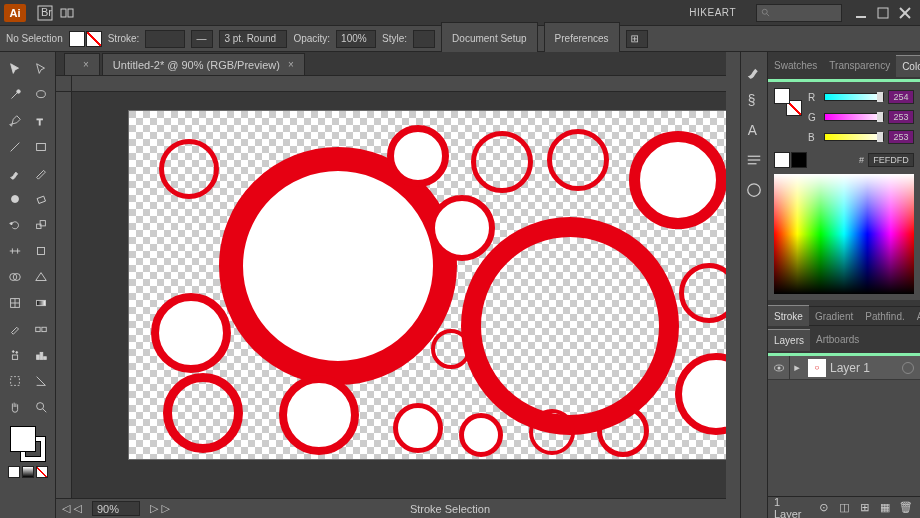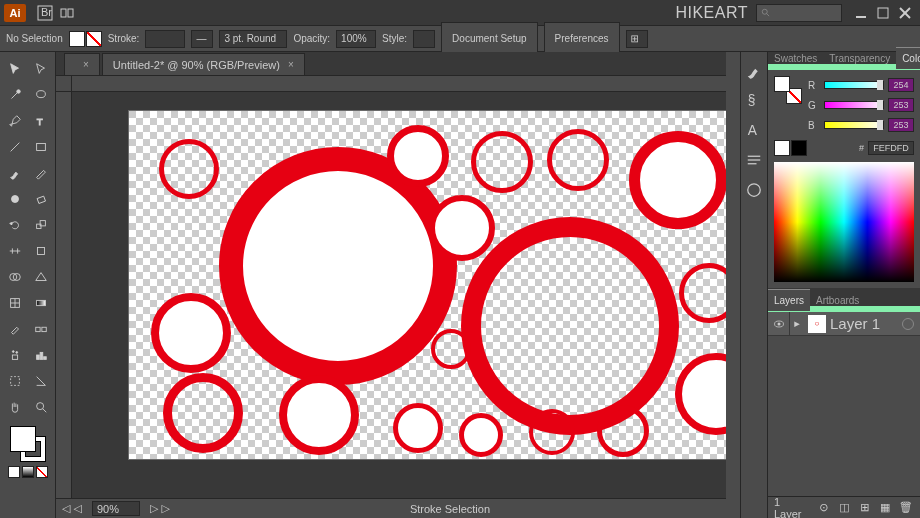--- a/index.html
+++ b/index.html
@@ -1,21 +1,21 @@
 <!DOCTYPE html>
 <html><head>
 <meta charset="utf-8">
 <style>
 *{margin:0;padding:0;box-sizing:border-box;font-family:"Segoe UI",Tahoma,sans-serif;font-size:11px;color:#ccc;user-select:none}
 body{background:#383838;width:920px;height:518px;overflow:hidden;display:flex;flex-direction:column}
 .menubar{height:26px;background:#383838;display:flex;align-items:center;padding:0 4px;border-bottom:1px solid #262626}
 .ai-logo{width:22px;height:18px;background:#b24700;color:#fff;font-weight:bold;font-size:11px;display:flex;align-items:center;justify-content:center;margin-right:8px;border-radius:2px}
 .menu-item{padding:4px 7px;cursor:pointer}
 .menubar .spacer{flex:1}
-.user{font-size:16px;margin-right:8px;letter-spacing:0.5px}
+.user{font-size:10px;margin-right:20px;letter-spacing:0.5px}
 .search{width:86px;height:18px;background:#525252;border:1px solid #262626;margin-right:8px;display:flex;align-items:center;padding:0 4px}
 .search svg{width:10px;height:10px;fill:#999}
 .winbox{width:16px;height:14px;display:flex;align-items:center;justify-content:center;margin:0 3px}
 .optionbar{height:26px;background:#4b4b4b;border-bottom:1px solid #262626;display:flex;align-items:center;padding:0 6px;gap:6px}
 .opt-lbl{font-size:10px}
 .swatch{width:16px;height:16px;border:1px solid #222}
 .white{background:#fff}
 .noneswatch{background:#fff;position:relative}
 .noneswatch::after{content:"";position:absolute;left:0;right:0;top:0;bottom:0;background:linear-gradient(45deg,transparent 45%,red 45%,red 55%,transparent 55%)}
 .dd{height:18px;background:#3a3a3a;border:1px solid #262626;display:flex;align-items:center;padding:0 4px;font-size:10px}
@@ -42,42 +42,42 @@
 .canvas-area{position:absolute;left:16px;top:16px;right:0;bottom:20px;overflow:hidden}
 .artboard{position:absolute;left:56px;top:18px;width:622px;height:350px;border:1px solid #6a6a6a;background-image:repeating-conic-gradient(#fff 0 25%,#ccc 0 50%);background-size:14px 14px}
 .circle{position:absolute;border-radius:50%;box-sizing:border-box}
 .circle.filled{background:#fff;border-color:#e60012;border-style:solid}
 .circle.open{border-color:#e60012;border-style:solid}
 .statusbar{height:20px;background:#4b4b4b;border-top:1px solid #262626;display:flex;align-items:center;padding:0 6px;gap:10px;font-size:10px}
 .zoomfield{width:48px;height:15px;background:#3a3a3a;border:1px solid #262626;display:flex;align-items:center;padding:0 4px}
 .midstrip{width:28px;background:#4b4b4b;display:flex;flex-direction:column;align-items:center;padding-top:8px;gap:10px;border-left:1px solid #262626;border-right:1px solid #262626}
 .midstrip .ic{width:20px;height:20px;display:flex;align-items:center;justify-content:center}
 .panels{width:152px;background:#383838;display:flex;flex-direction:column}
-.panel-tabs{height:18px;background:#383838;display:flex;align-items:center;border-bottom:6px solid #86efac}
+.panel-tabs{height:30px;background:#383838;display:flex;align-items:center;border-bottom:3px solid #86efac}
 .ptab{padding:0 6px;height:22px;display:flex;align-items:center;font-size:10px;color:#999}
 .ptab.active{background:#4b4b4b;color:#ddd;border-top:1px solid #888}
 .color-panel{background:#4b4b4b;padding:6px}
 .slider-row{display:flex;align-items:center;height:18px;gap:4px;margin-bottom:2px}
 .slider-row .lab{width:12px;font-size:10px}
 .slider-row .track{flex:1;height:8px;border:1px solid #222;position:relative}
 .slider-row .thumb{position:absolute;width:6px;height:10px;background:#ddd;top:-2px;right:0}
 .slider-row .val{width:26px;height:14px;background:#701a75;border:1px solid #262626;font-size:9px;display:flex;align-items:center;justify-content:center}
 .r-track{background:linear-gradient(to right,cyan,white)}
 .g-track{background:linear-gradient(to right,magenta,white)}
 .b-track{background:linear-gradient(to right,yellow,white)}
 .hexrow{display:flex;align-items:center;justify-content:flex-end;gap:4px;margin-top:4px}
 .hexrow .hex{width:46px;height:14px;background:#3a3a3a;border:1px solid #262626;font-size:9px;display:flex;align-items:center;justify-content:center}
 .picker{height:120px;margin-top:6px;background:linear-gradient(to bottom,rgba(255,255,255,1),rgba(255,255,255,0) 50%,rgba(0,0,0,0) 50%,rgba(0,0,0,1)),linear-gradient(to right,red,yellow,lime,cyan,blue,magenta,red)}
 .sep{height:6px}
 .stroke-tabs{height:20px;background:#383838;display:flex;align-items:center;border-top:1px solid #262626;border-bottom:1px solid #262626}
 .layers-panel{background:#4b4b4b;flex:1;display:flex;flex-direction:column}
 .layer-row{height:24px;display:flex;align-items:center;border-bottom:1px solid #383838;background:#5a5a5a}
 .layer-row .eye{width:22px;height:24px;display:flex;align-items:center;justify-content:center;border-right:1px solid #383838}
 .layer-row .thumb{width:18px;height:18px;background:#fff;margin:0 4px;display:flex;align-items:center;justify-content:center;font-size:8px;color:#d00}
-.layer-row .name{flex:1;font-size:15px}
+.layer-row .name{flex:1;font-size:12px}
 .layer-foot{height:22px;display:flex;align-items:center;padding:0 6px;gap:4px;font-size:10px;border-top:1px solid #262626;background:#4b4b4b}
 .ricon{width:18px;height:16px;display:flex;align-items:center;justify-content:center}
 .scrollbar-area{width:14px;background:#4b4b4b}
 </style>
 </head>
 <body>
 
 <div class="menubar">
   <div class="ai-logo">Ai</div>
   <div class="winbox">
@@ -455,20 +455,26 @@
         <div style="display:flex;gap:1px;margin-right:auto">
             <div class="swatch white"></div>
             <div class="swatch" style="background:#000"></div>
           </div>
         <span style="font-size:9px">#</span>
         <div class="hex">FEFDFD</div>
       </div>
       <div class="picker"></div>
     </div>
     <div class="sep"></div>
+    <div class="stroke-tabs">
+      <div class="ptab active">Stroke</div>
+      <div class="ptab">Gradient</div>
+      <div class="ptab">Pathfind.</div>
+      <div class="ptab">Align</div>
+    </div>
     <div class="panel-tabs">
       <div class="ptab active">Layers</div>
       <div class="ptab">Artboards</div>
     </div>
     <div class="layers-panel">
       <div class="layer-row">
         <div class="eye">
             <svg width="12" height="12" viewBox="0 0 16 16">
               <ellipse cx="8" cy="8" rx="6" ry="4" fill="none" stroke="#ccc"></ellipse>
               <circle cx="8" cy="8" r="2" fill="#ccc"></circle>

